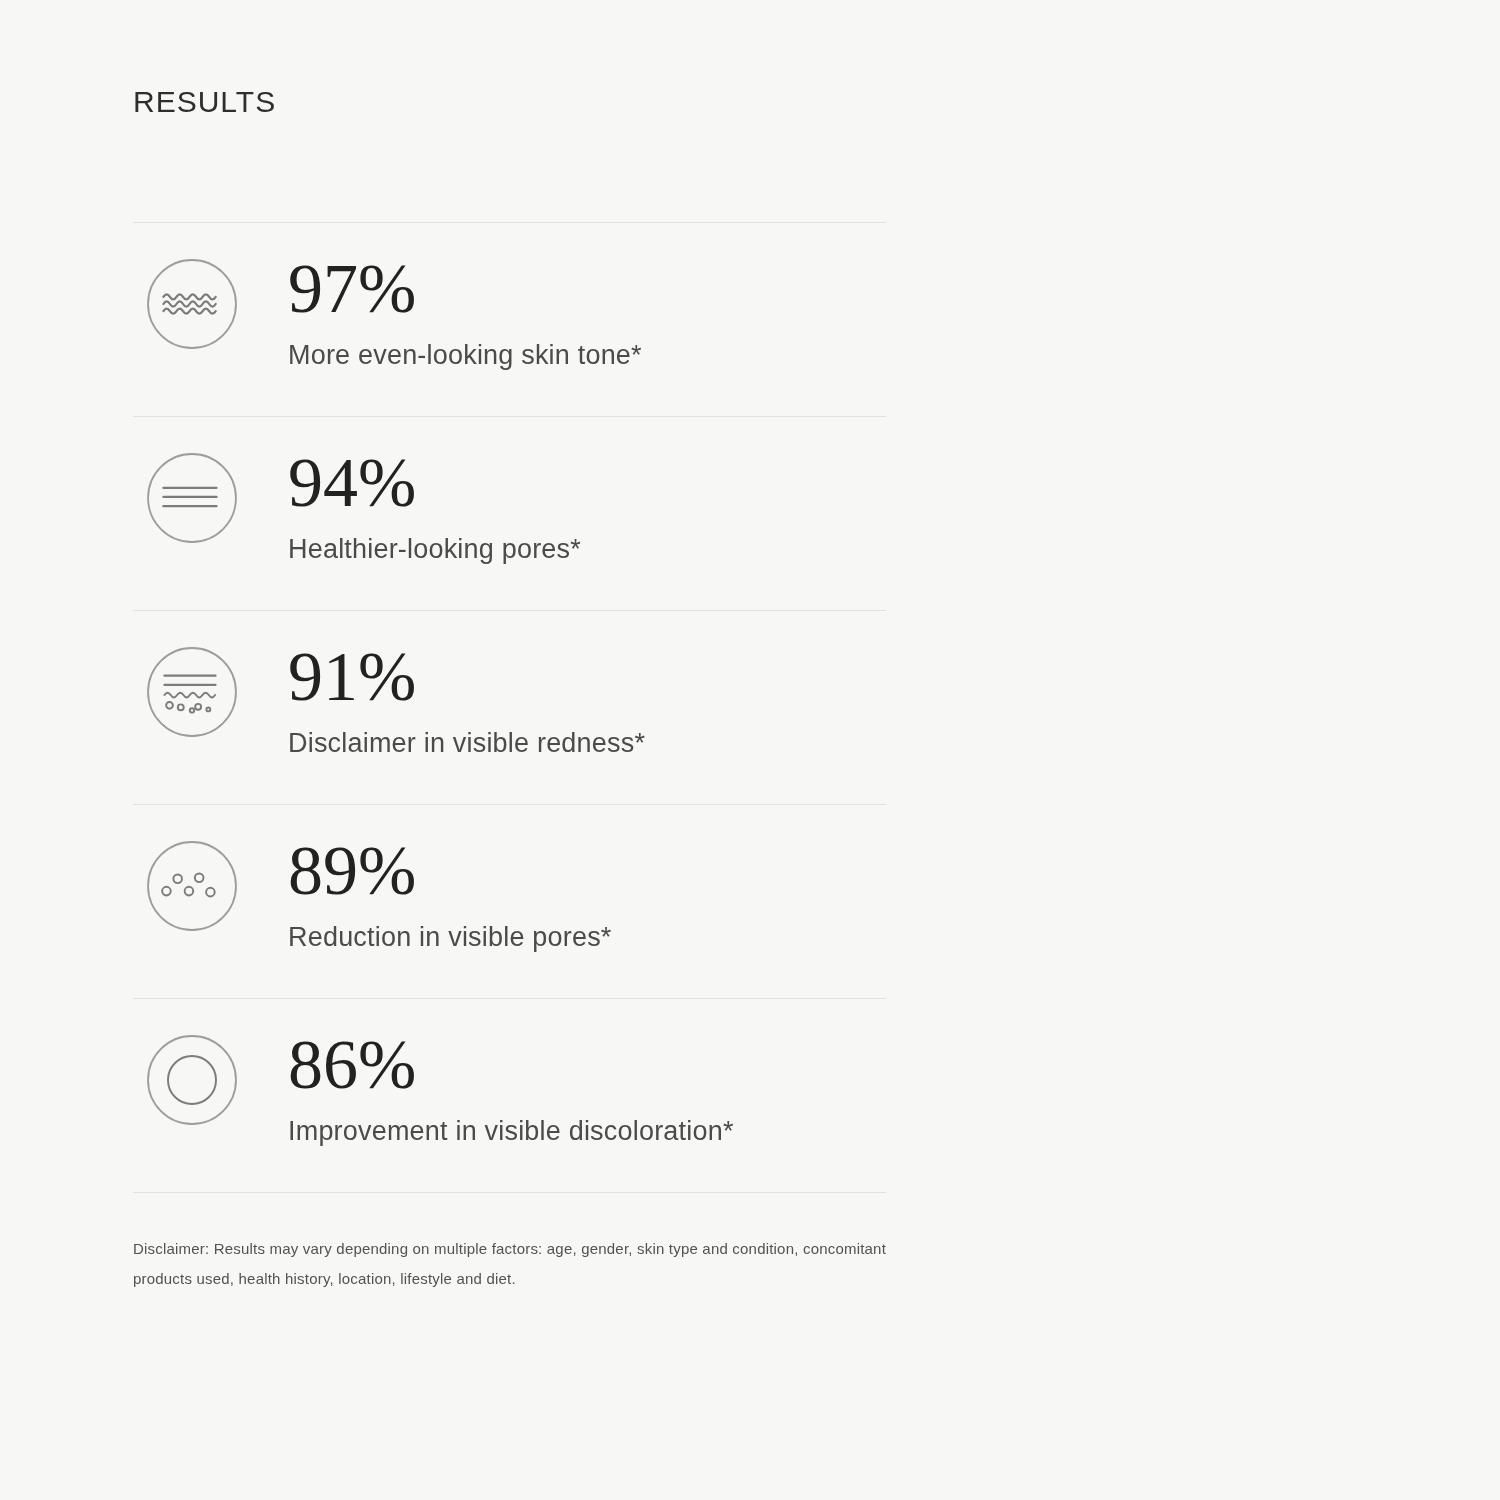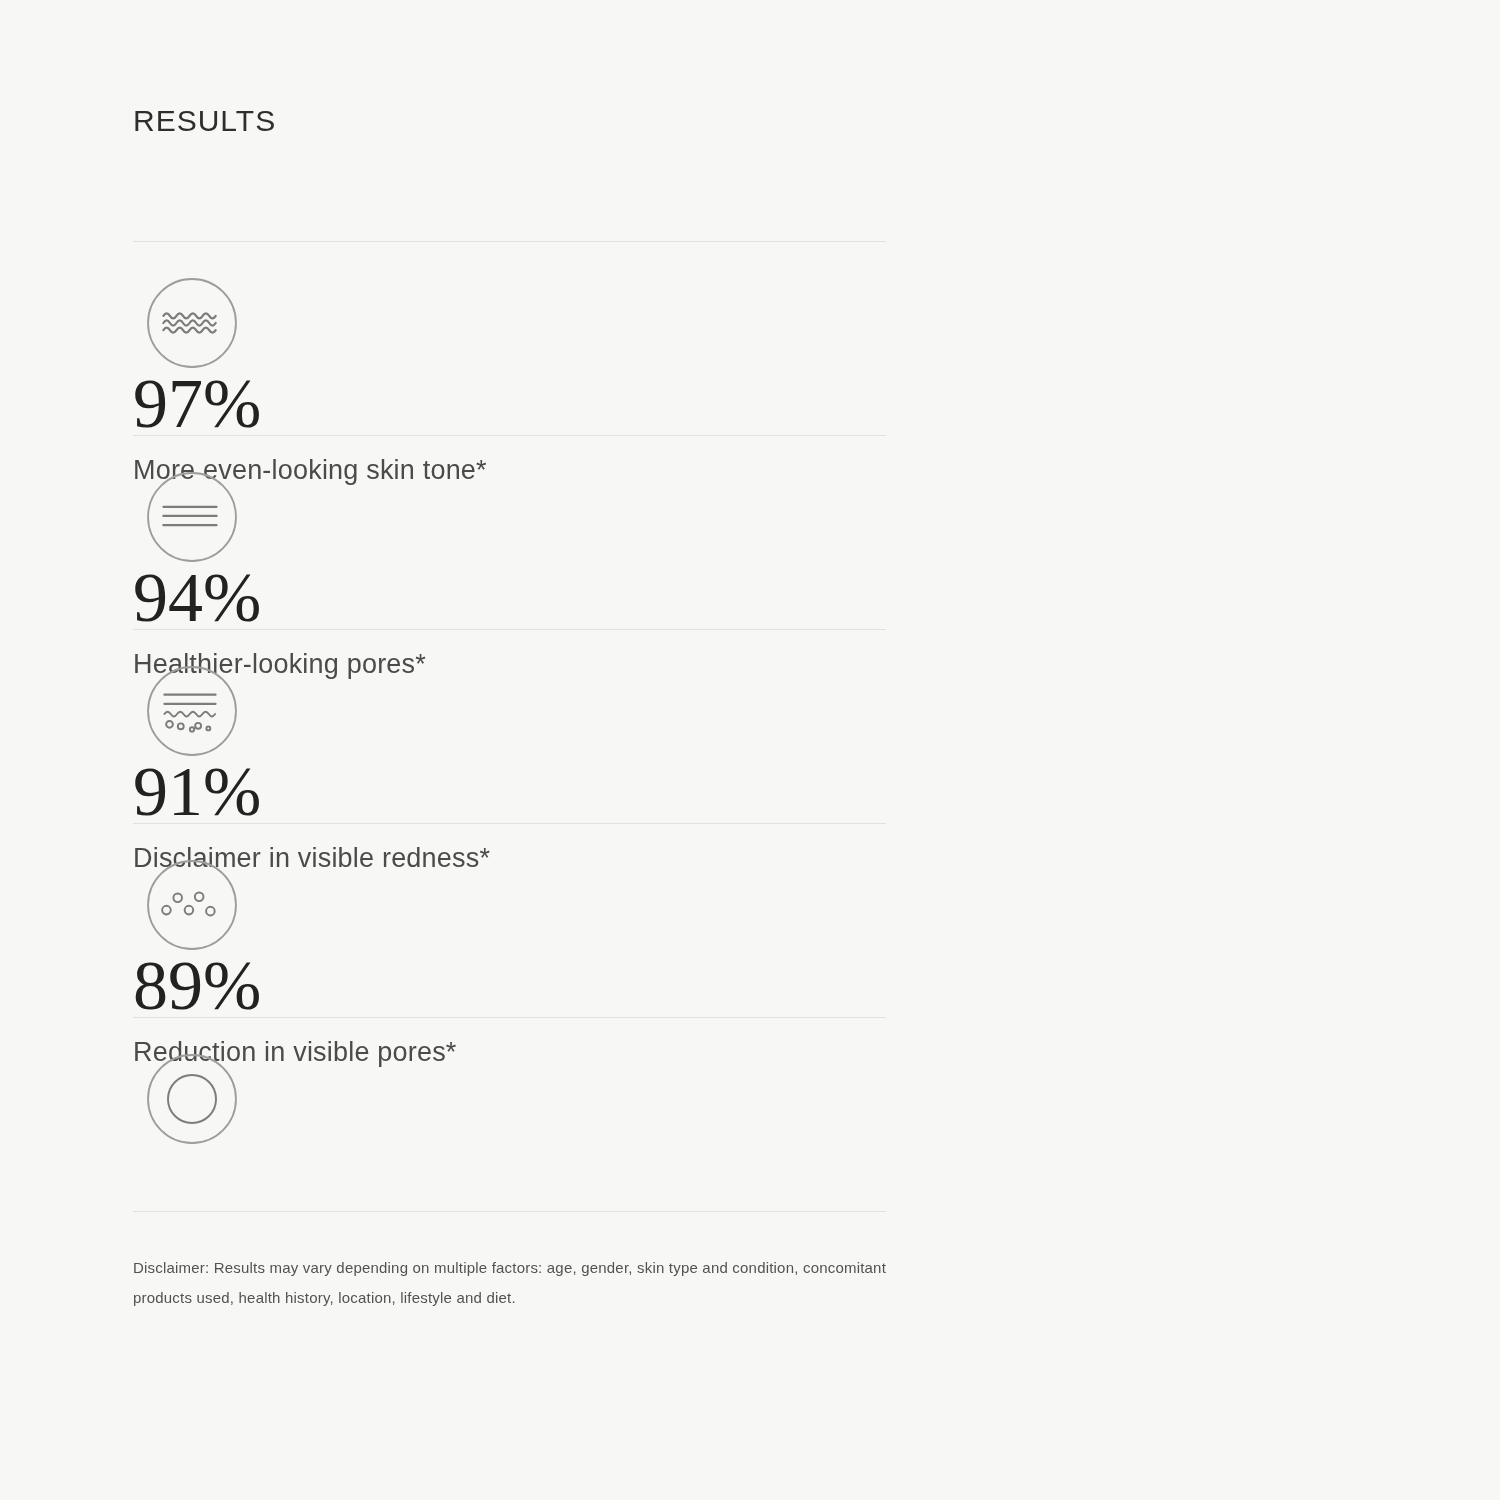--- a/index.html
+++ b/index.html
@@ -8,42 +8,40 @@
   }
   body {
     width: 1500px;
     height: 1500px;
     background: #f7f7f5;
     font-family: "Liberation Sans", sans-serif;
     overflow: hidden;
   }
   .panel {
     padding: 84px 4px 0 133px;
-    margin-top: 19px;
   }
   .title {
     font-size: 30px;
     line-height: 36px;
     font-weight: 400;
     letter-spacing: 1px;
     color: #2e2e2c;
     margin: 0 0 102px 0;
   }
   .rows {
     width: 753px;
     border-bottom: 1px solid #e1e1df;
   }
   .row {
     display: flex;
     align-items: flex-start;
     border-top: 1px solid #e1e1df;
     height: 194px;
     box-sizing: border-box;
     padding-top: 31px;
-    flex-direction: column;
   }
   .icon-cell {
     flex: none;
     width: 155px;
     padding-left: 13px;
     padding-top: 4px;
     box-sizing: border-box;
   }
   .icon {
     width: 92px;
@@ -169,19 +167,23 @@
       </div>
     </div>
 
     <div class="row">
       <div class="icon-cell">
         <svg class="icon" viewBox="0 0 90 90" aria-hidden="true">
           <circle class="ring" cx="45" cy="45" r="43"></circle>
           <circle class="glyph-thin" cx="45" cy="45" r="23.5"></circle>
         </svg>
       </div>
+      <div class="text-cell">
+        <div class="pct">86%</div>
+        <div class="lbl">Improvement in visible discoloration*</div>
+      </div>
     </div>
 
   </div>
 
   <p class="disclaimer">Disclaimer: Results may vary depending on multiple factors: age, gender, skin type and condition, concomitant products used, health history, location, lifestyle and diet.</p>
 
 </div>
 
 </body></html>

